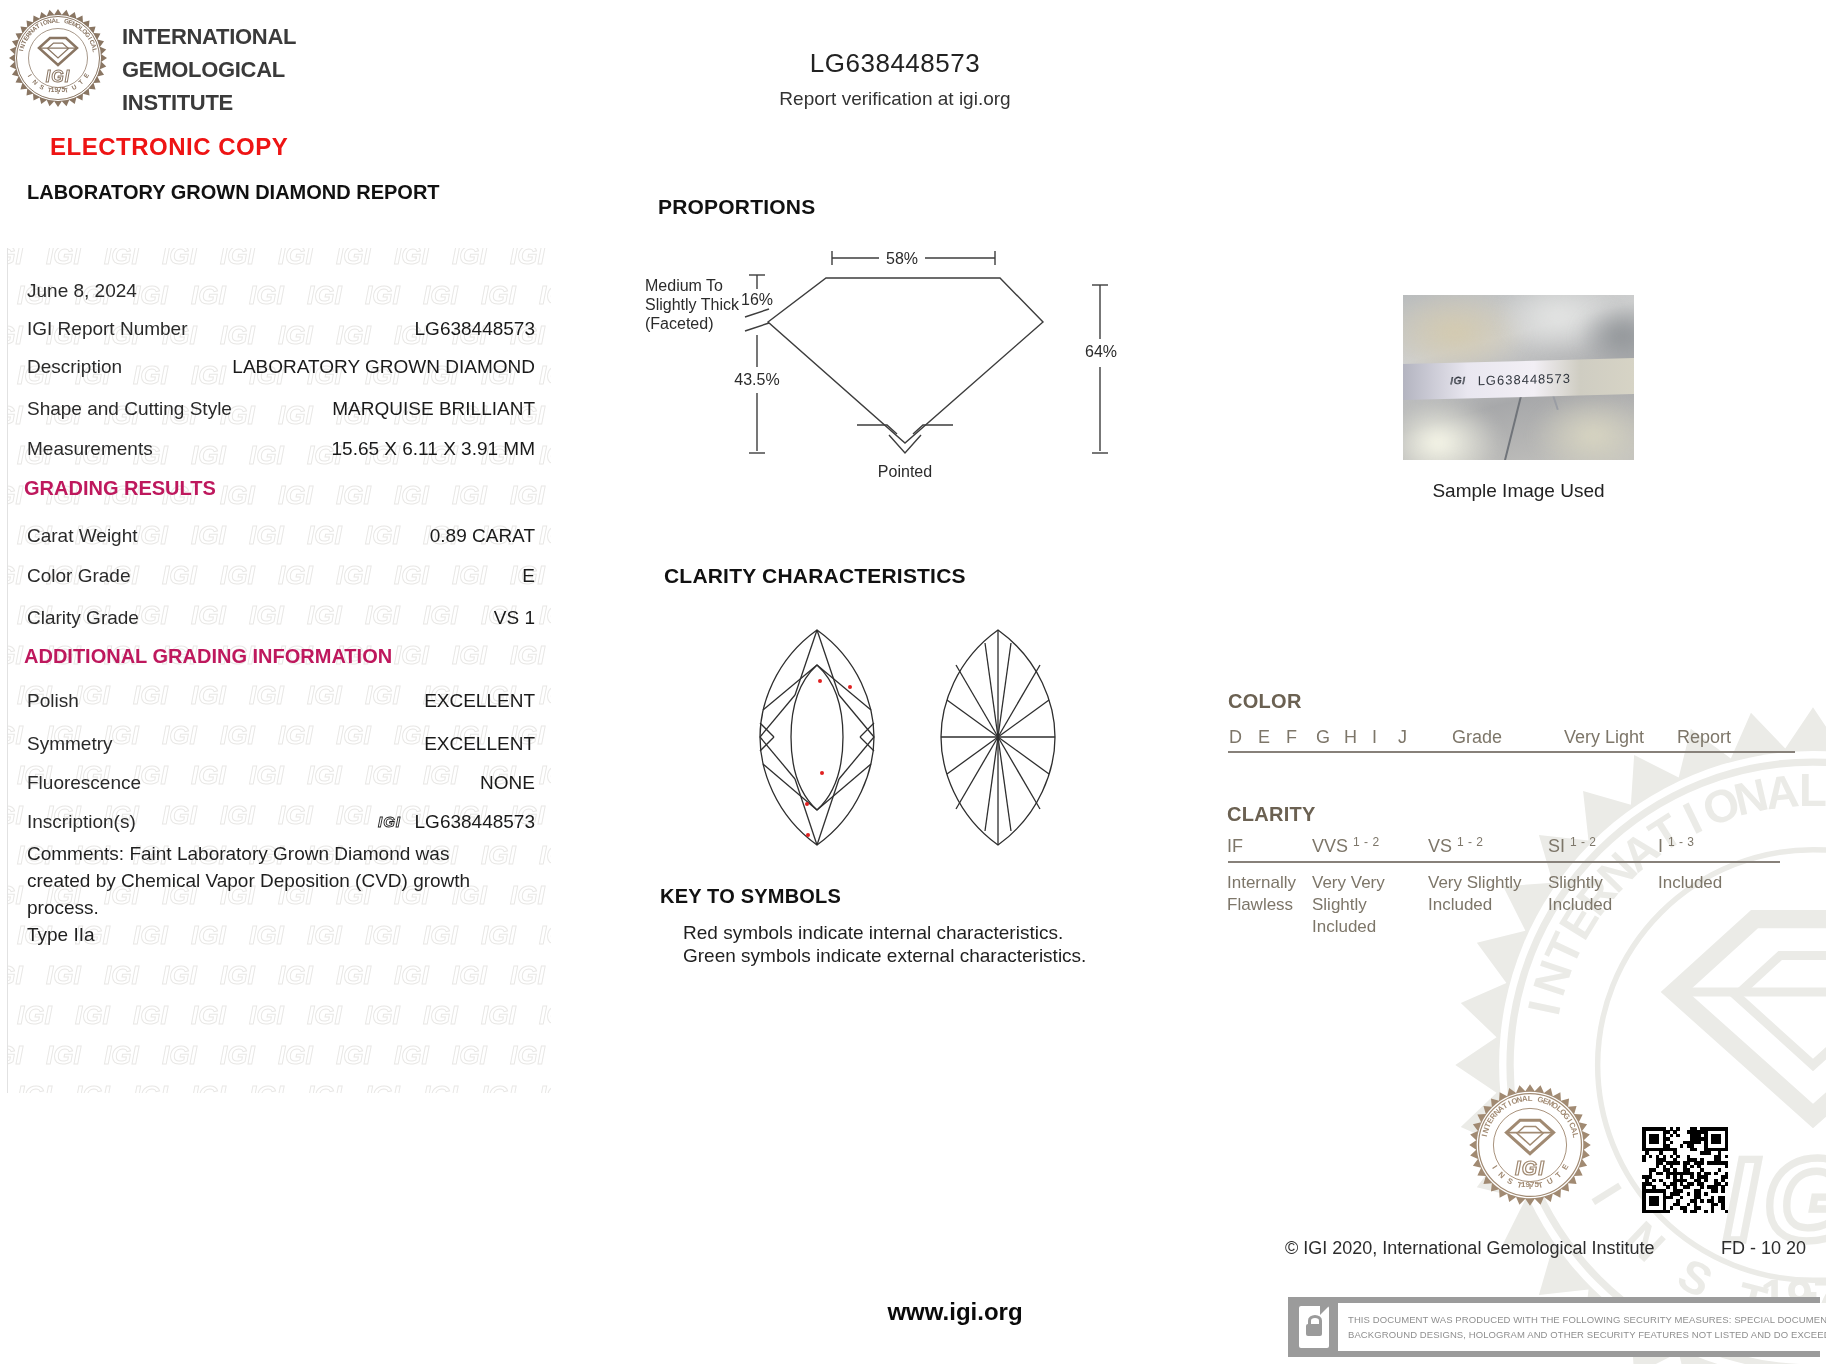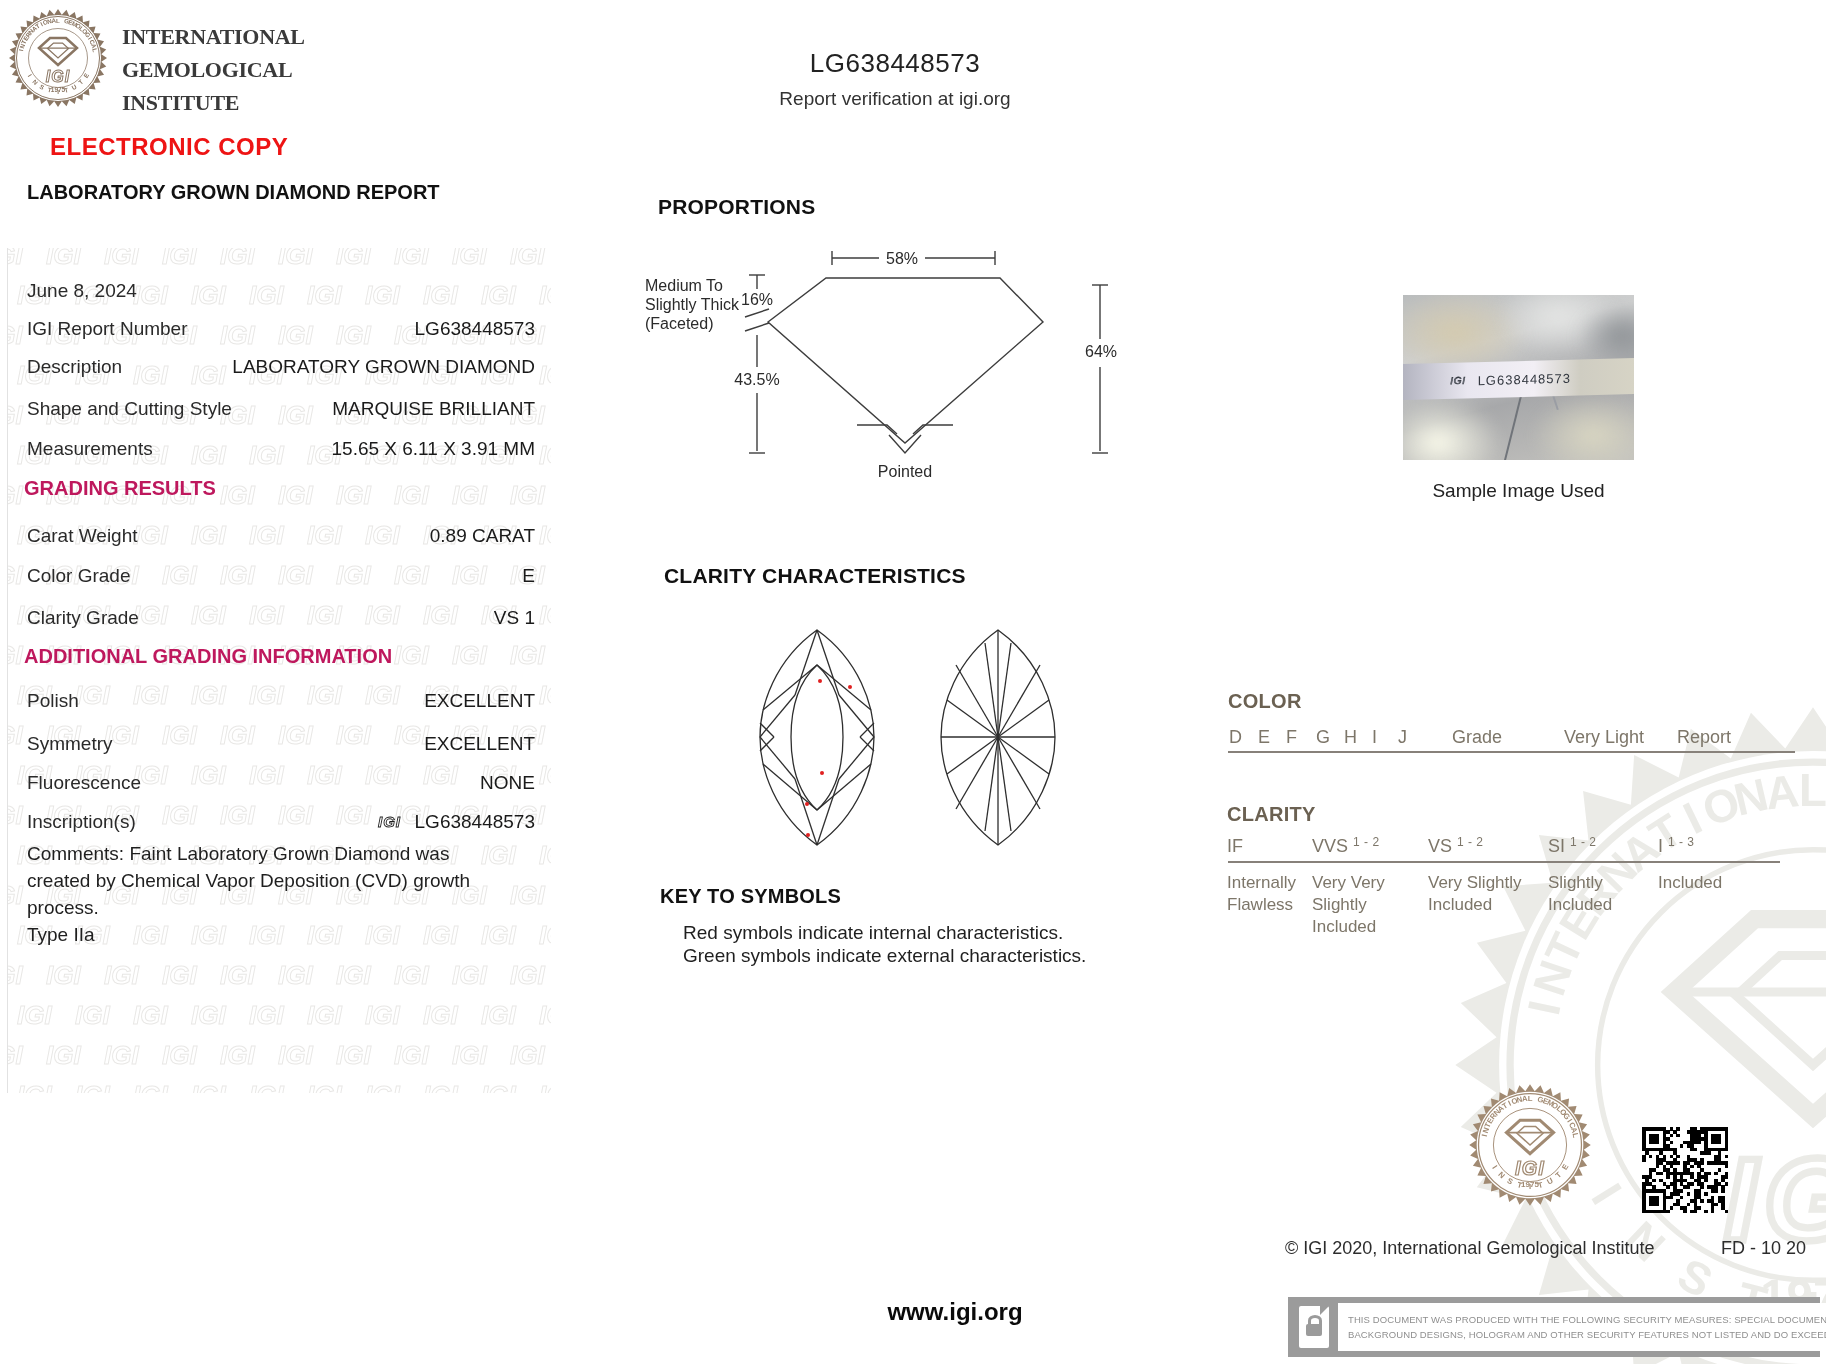--- a/index.html
+++ b/index.html
@@ -1,21 +1,21 @@
 <!DOCTYPE html>
 <html><head>
 <meta charset="utf-8">
 <style>
   html,body{margin:0;padding:0;background:#ffffff;}
   .page{position:relative;width:1826px;height:1364px;background:#ffffff;overflow:hidden;
         font-family:"Liberation Sans", sans-serif;color:#1c1c1c;}
   .abs{position:absolute;}
   
   .seal-box{left:8px;top:8px;width:100px;height:100px;z-index:2;}
-  .inst-name{left:122px;top:20px;line-height:33px;font-size:22px;font-weight:bold;color:#3a3a3a;letter-spacing:-0.3px;z-index:2;font-family:Liberation Serif, serif;}
+  .inst-name{left:122px;top:20px;line-height:33px;font-size:22px;font-weight:bold;color:#3a3a3a;letter-spacing:-0.3px;z-index:2;}
   .ecopy{left:50px;top:133px;font-size:24px;font-weight:bold;color:#ee1414;letter-spacing:0.5px;z-index:2;}
   .rep-title{left:27px;top:181px;font-size:20px;font-weight:bold;color:#111;z-index:2;}
   .top-center{left:695px;top:48px;width:400px;text-align:center;z-index:2;}
   .rep-num{font-size:26px;color:#222;letter-spacing:0.5px;}
   .rep-verif{font-size:19px;color:#333;margin-top:9px;}
   
   #wm-pattern{left:8px;top:248px;width:543px;height:845px;overflow:hidden;z-index:0;}
   .wm-glyph{position:absolute;font-size:26px;font-weight:bold;font-style:italic;
             color:transparent;-webkit-text-stroke:1px rgba(110,105,95,0.16);}
   .left-border{left:7px;top:248px;width:1px;height:845px;background:#e2e2e2;z-index:1;}

